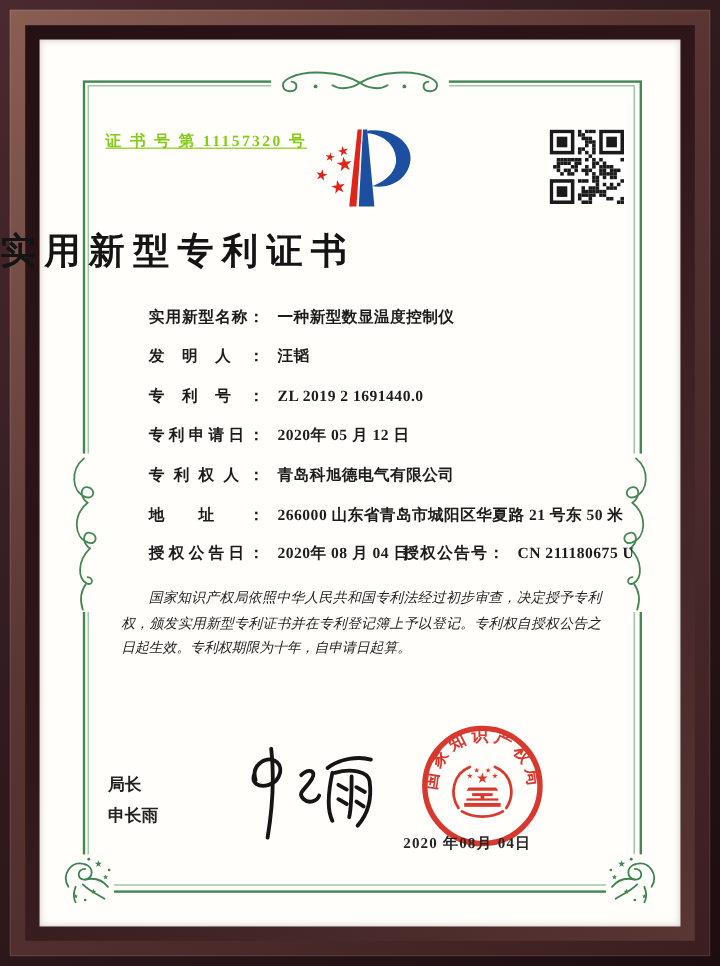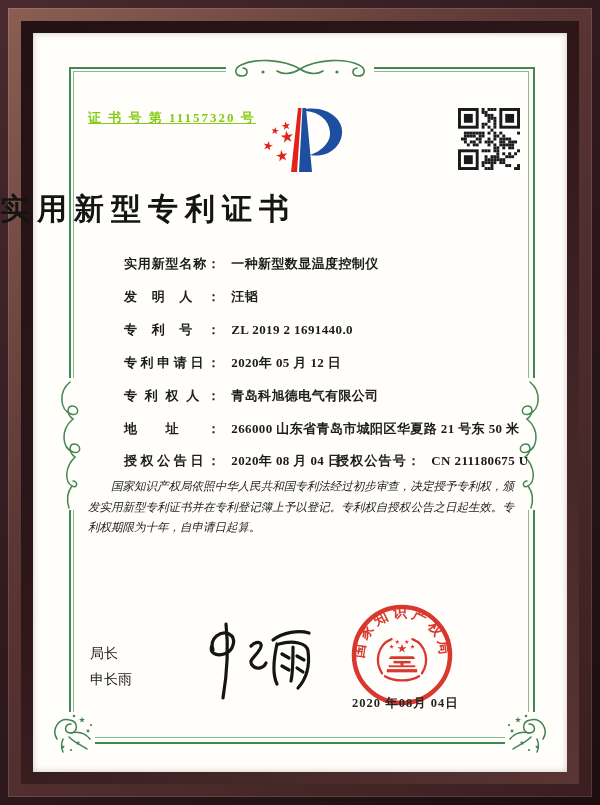--- a/index.html
+++ b/index.html
@@ -19,26 +19,26 @@
   .orn{z-index:4;}
   .cert-number{left:88px;top:109px;font-size:13px;font-weight:600;letter-spacing:2px;color:#84cc16;z-index:5;text-decoration:underline;}
   .title{left:0;top:189px;width:600px;text-align:left;font-size:30px;font-weight:700;
          letter-spacing:7px;color:#141414;z-index:5;}
   .row{left:88px;width:440px;font-size:13px;font-weight:600;color:#1c1c1c;white-space:nowrap;z-index:5;}
   .flabel{display:inline-block;width:96px;text-align:justify;text-align-last:justify;margin-left:36px;}
   .fvalue{margin-left:8px;letter-spacing:.4px;}
   .pair2{position:absolute;left:212px;top:0;}
   .paras{left:88px;top:476px;width:426px;font-size:11.5px;line-height:1.8;color:#222;
          font-style:italic;text-align:justify;z-index:5;}
-  .paras p{margin:0;text-indent:2em;}
+  .paras p{margin:13px;text-indent:2em;}
   .signer{left:90px;top:641px;font-family:"Liberation Sans","DejaVu Sans",sans-serif;
-          font-size:14px;font-weight:400;color:#222;line-height:1.85;z-index:5;}
+          font-size:14px;font-weight:700;color:#222;line-height:1.85;z-index:5;}
   .sig-svg{left:185px;top:620px;z-index:5;}
   .seal-svg{left:350px;top:603px;z-index:6;opacity:.93;mix-blend-mode:multiply;}
-  .seal-date{left:352px;top:695px;width:140px;font-size:12.5px;font-weight:700;
+  .seal-date{left:336px;top:695px;width:140px;font-size:12.5px;font-weight:700;
              letter-spacing:1px;color:#262626;z-index:7;}
   .logo-svg{left:248px;top:98px;z-index:5;}
   .qr-svg{left:458px;top:108px;z-index:5;}
 </style>
 </head>
 <body>
 
 <svg width="0" height="0" style="position:absolute">
   <defs>
     <path id="star" d="M0,-1 L0.58778,0.80902 L-0.95106,-0.30902 L0.95106,-0.30902 L-0.58778,0.80902 Z"></path>

